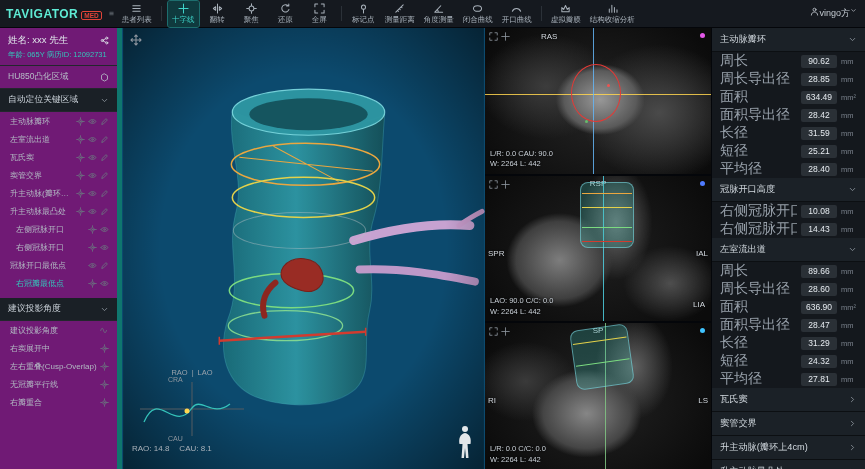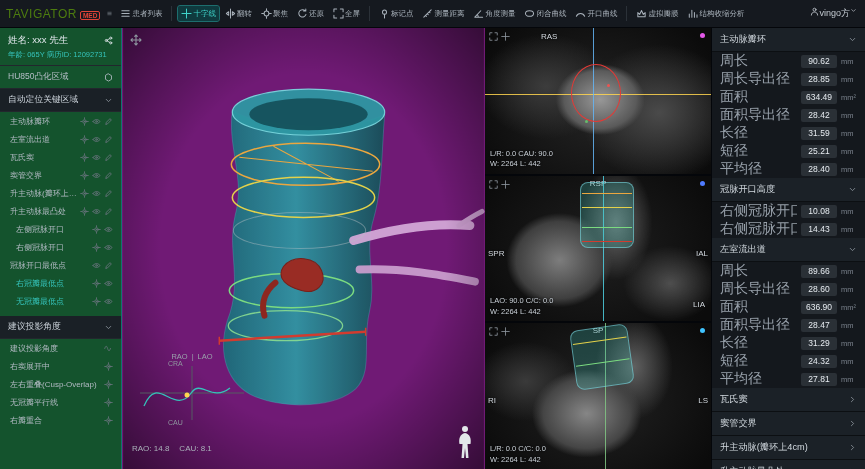--- a/index.html
+++ b/index.html
@@ -3,36 +3,36 @@
 <meta charset="utf-8">
 <style>
   *{box-sizing:border-box}
   html,body{margin:0;padding:0;background:#000}
   body{font-family:"Liberation Sans",sans-serif}
   .app{width:865px;height:469px;background:#0b0e12;color:#c3cad1;overflow:hidden;display:flex;flex-direction:column;font-size:9px;position:relative}
 
   
   .topbar{height:28px;flex:none;display:flex;align-items:center;background:#15191f;border-bottom:1px solid #04060a;padding:0 6px;gap:3px}
   .logo-wrap{display:flex;align-items:baseline;gap:3px;margin-right:2px}
-  .logo{font-size:12px;font-weight:normal;color:#4d7c0f;letter-spacing:.5px}
+  .logo{font-size:12px;font-weight:bold;color:#5eead4;letter-spacing:.5px}
   .logo-sub{font-size:6.5px;font-weight:bold;color:#e04438;border:1px solid #e04438;border-radius:2px;padding:0 2px}
   .menu-ic{color:#9aa3ac;padding:2px}
   .tsep{width:1px;height:15px;background:#2b3138;margin:0 3px;flex:none}
-  .tbtn{display:flex;flex-direction:row;align-items:center;justify-content:center;gap:1px;padding:2px 3px;border-radius:2px;color:#a9b2bb;min-width:31px;cursor:pointer;flex:none}
+  .tbtn{display:flex;flex-direction:column;align-items:center;justify-content:center;gap:1px;padding:2px 3px;border-radius:2px;color:#a9b2bb;min-width:31px;cursor:pointer;flex:none}
   .tbtn .lbl{font-size:7.5px;white-space:nowrap}
   .tbtn.active{background:#0f3a3e;color:#3fd4ca;outline:1px solid #1d6e6e}
   .tbtn .ic{width:11px;height:11px}
   .user{margin-left:auto;display:flex;align-items:flex-start;color:#c3cad1;font-size:9px;padding-right:2px}
 
   .ic{width:9px;height:9px;stroke:currentColor;fill:none;stroke-width:1.1;stroke-linecap:round;stroke-linejoin:round;flex:none}
 
   
   .main{flex:1;display:flex;min-height:0}
-  .sidebar{width:122px;flex:none;background:#14532d;border-right:1px solid #0f766e;overflow:hidden;display:flex;flex-direction:column}
-  .viewport{flex:1;position:relative;background:#701a75;min-width:0;overflow:hidden}
+  .sidebar{width:122px;flex:none;background:#701a75;border-right:5px solid #0f766e;overflow:hidden;display:flex;flex-direction:column}
+  .viewport{flex:1;position:relative;background:#0c4a6e;min-width:0;overflow:hidden}
   .ctcol{width:226px;flex:none;display:flex;flex-direction:column;gap:2px;background:#04060a}
   .rightpanel{width:154px;flex:none;background:#14181d;border-left:1px solid #04060a;overflow:hidden}
 
   
   .patient{padding:6px 8px 5px;border-bottom:1px solid #22272d}
   .p-name{font-size:9.5px;color:#dfe5ea;display:flex;justify-content:space-between;align-items:center}
   .p-meta{font-size:7.5px;color:#35c3ba;margin-top:3px;white-space:nowrap}
   .hurow{display:flex;justify-content:space-between;align-items:center;padding:5px 8px;border-bottom:1px solid #22272d;color:#b6bec7;font-size:8.5px}
   .sec{display:flex;justify-content:space-between;align-items:center;padding:5px 8px;background:#1a2026;color:#ccd3da;border-bottom:1px solid #22272d;font-size:8.8px;cursor:pointer}
   .sec .ic{color:#8d959e}
@@ -44,21 +44,21 @@
   .gap-top{margin-top:6px}
 
   
   .pan-ic{position:absolute;left:8px;top:6px;color:#8d959e;width:12px;height:12px}
   .model{position:absolute;inset:0;width:100%;height:100%}
   .angle-widget{position:absolute;left:10px;bottom:16px;width:120px;color:#8f979f}
   .aw-caption{display:flex;justify-content:center;gap:4px;font-size:7.5px;margin-bottom:1px;color:#9aa3ac}
   .aw-graph{position:relative;height:62px}
   .aw-cra{position:absolute;left:36px;top:-2px;font-size:7px}
   .aw-cau{position:absolute;left:36px;bottom:-2px;font-size:7px}
-  .aw-readout{margin-top:20px;font-size:8px;color:#aab2ba;display:flex;gap:10px;white-space:nowrap}
+  .aw-readout{margin-top:4px;font-size:8px;color:#aab2ba;display:flex;gap:10px;white-space:nowrap}
   .human{position:absolute;right:10px;bottom:8px;width:20px;height:36px}
 
   
   .ctpanel{position:relative;flex:1;overflow:hidden;background:#0d0d0d;cursor:crosshair}
   .ctbg{position:absolute;inset:0}
   .bg1{background:radial-gradient(60px 48px at 51% 49%,#989898,#5a5a5a 60%,rgba(0,0,0,0) 74%),radial-gradient(95px 75px at 27% 40%,#3c3c3c,rgba(0,0,0,0) 70%),radial-gradient(110px 95px at 77% 58%,#4a4a4a,rgba(0,0,0,0) 72%),radial-gradient(150px 125px at 50% 55%,#242424,#0b0b0b 88%)}
   .bg2{background:radial-gradient(70px 62px at 33% 58%,#7d7d7d,#3f3f3f 62%,rgba(0,0,0,0) 76%),radial-gradient(52px 82px at 58% 32%,#6a6a6a,rgba(0,0,0,0) 70%),radial-gradient(65px 52px at 82% 74%,#4e4e4e,rgba(0,0,0,0) 72%),radial-gradient(150px 125px at 50% 50%,#1f1f1f,#0b0b0b 88%)}
   .bg3{background:radial-gradient(72px 58px at 45% 62%,#868686,#454545 60%,rgba(0,0,0,0) 76%),radial-gradient(55px 75px at 66% 30%,#606060,rgba(0,0,0,0) 70%),radial-gradient(70px 55px at 18% 40%,#3a3a3a,rgba(0,0,0,0) 72%),radial-gradient(150px 125px at 50% 52%,#222,#0b0b0b 88%)}
   .orient{position:absolute;font-size:8px;color:#d4dae0;text-shadow:0 0 2px #000}
   .ct-meta{position:absolute;left:5px;bottom:4px;font-size:7.5px;color:#ccd3da;line-height:1.4;text-shadow:0 0 2px #000}
@@ -416,31 +416,20 @@
         <span class="rlabel">右冠瓣最低点</span>
         <span class="icons">
             <svg class="ic">
               <use href="#i-target"></use>
             </svg>
             <svg class="ic">
               <use href="#i-eye"></use>
             </svg>
           </span>
       </div>
-      <div class="row sub teal">
-        <span class="rlabel">无冠瓣最低点</span>
-        <span class="icons">
-            <svg class="ic">
-              <use href="#i-target"></use>
-            </svg>
-            <svg class="ic">
-              <use href="#i-eye"></use>
-            </svg>
-          </span>
-      </div>
 
       <div class="sec gap-top">
         <span>建议投影角度</span>
         <svg class="ic">
             <use href="#i-chevd"></use>
           </svg>
       </div>
       <div class="row">
         <span class="rlabel">建议投影角度</span>
         <span class="icons">

